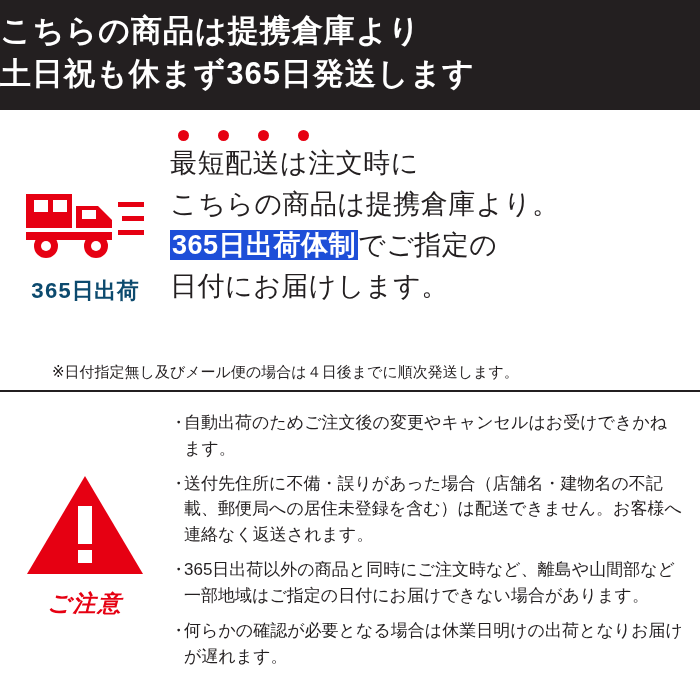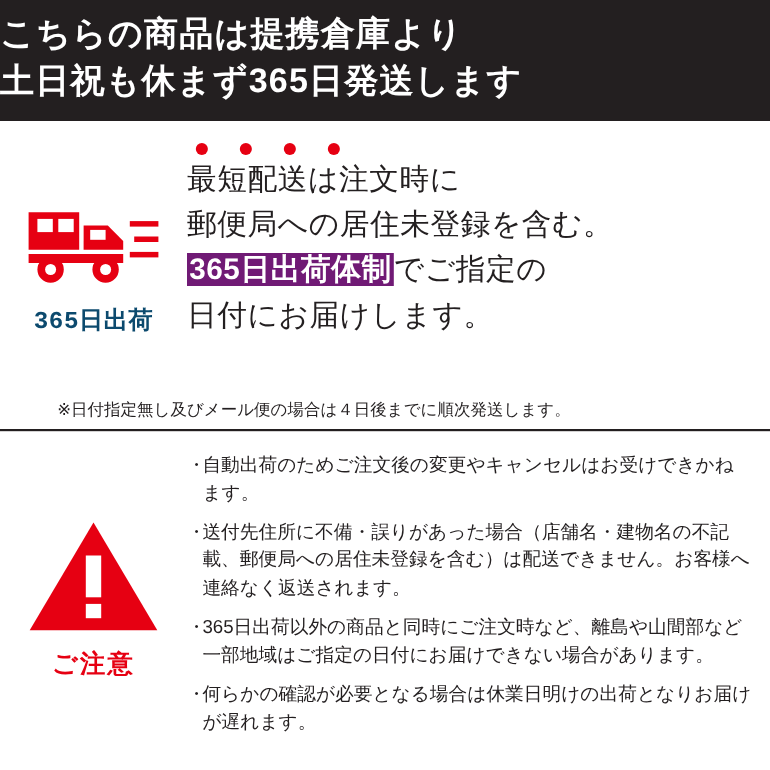--- a/index.html
+++ b/index.html
@@ -80,21 +80,21 @@
     background:#e60012;
   }
   .msg-line{
     font-size:27px;
     color:#231f20;
     line-height:1.52;
     letter-spacing:0.5px;
     white-space:nowrap;
   }
   .hl{
-    background:#701a75;
+    background:#1d4ed8;
     color:#ffffff;
     padding:0 2px;
     font-weight:bold;
   }
   .note{
     font-size:15px;
     color:#231f20;
     letter-spacing:0px;
     padding:4px 10px 8px 52px;
     white-space:nowrap;
@@ -106,20 +106,21 @@
     display:flex;
     box-sizing:border-box;
     padding:10px 0 0 0;
   }
   .caution-col{
     width:170px;
     box-sizing:border-box;
     display:flex;flex-direction:column;
     align-items:center;justify-content:center;
     padding-bottom:10px;
+    font-style:italic;
   }
   .caution-label{
     color:#e60012;
     font-size:23px;
     font-weight:bold;
     letter-spacing:2px;
     margin-top:6px;
   }
   .list-col{
     flex:1;
@@ -182,21 +183,21 @@
       </div>
 
       <div class="msg-col">
         <div class="dots">
           <span class="dot"></span>
           <span class="dot"></span>
           <span class="dot"></span>
           <span class="dot"></span>
         </div>
         <div class="msg-line">最短配送は注文時に</div>
-        <div class="msg-line">郵便局への居住未登録を含む。</div>
+        <div class="msg-line">こちらの商品は提携倉庫より。</div>
         <div class="msg-line">
           <span class="hl">365日出荷体制</span><span>でご指定の</span>
         </div>
         <div class="msg-line">日付にお届けします。</div>
       </div>
 
     </div>
     <div class="note">※日付指定無し及びメール便の場合は４日後までに順次発送します。</div>
   </div>
 

